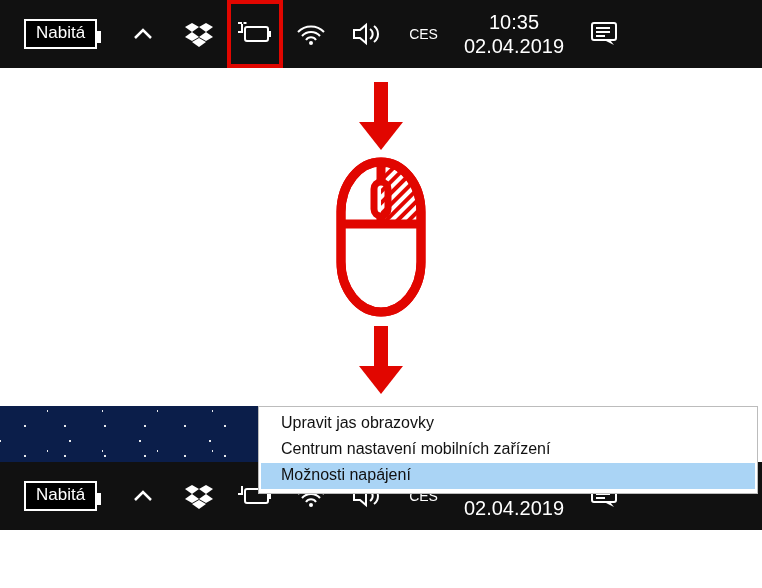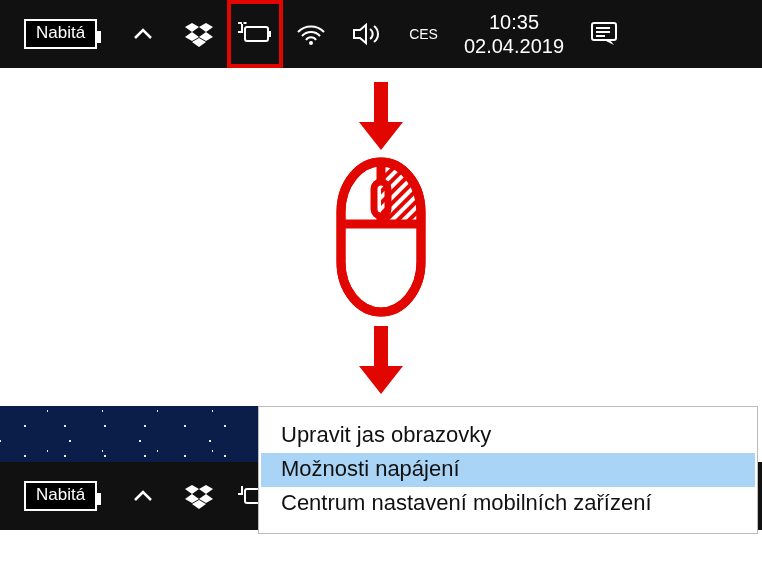--- a/index.html
+++ b/index.html
@@ -93,22 +93,22 @@
     background-position: 5px 5px, 20px 25px, 35px 10px;
     opacity:0.9;
   }
   .context-menu {
     position:absolute;
     left:258px;
     top:0;
     width:500px;
     background:#fff;
     border:1px solid #bcbcbc;
-    padding:12px 2px;
-    font-size:22px;
+    padding:4px 2px;
+    font-size:16px;
     color:#111;
     z-index:5;
   }
   .context-menu .item {
     padding: 3px 20px 5px 20px;
     white-space:nowrap;
   }
   .context-menu .item.hover {
     background:#aad4f5;
   }
@@ -208,25 +208,25 @@
   </svg>
 </div>
 
 <div class="lower">
   <div class="starfield"></div>
 
   <div class="context-menu">
     <div class="item">
       <span>Upravit jas obrazovky</span>
     </div>
+    <div class="item">
+      <span>Centrum nastavení mobilních zařízení</span>
+    </div>
     <div class="item hover">
       <span>Možnosti napájení</span>
-    </div>
-    <div class="item">
-      <span>Centrum nastavení mobilních zařízení</span>
     </div>
   </div>
 
   <div class="taskbar bottom" style="margin-top:0;">
     <div class="badge">
       <span>Nabitá</span>
     </div>
     <div class="chevron icon-slot">
       <svg width="24" height="24" viewBox="0 0 24 24">
         <polyline points="4,16 12,8 20,16" fill="none" stroke="#fff" stroke-width="2.5"></polyline>

